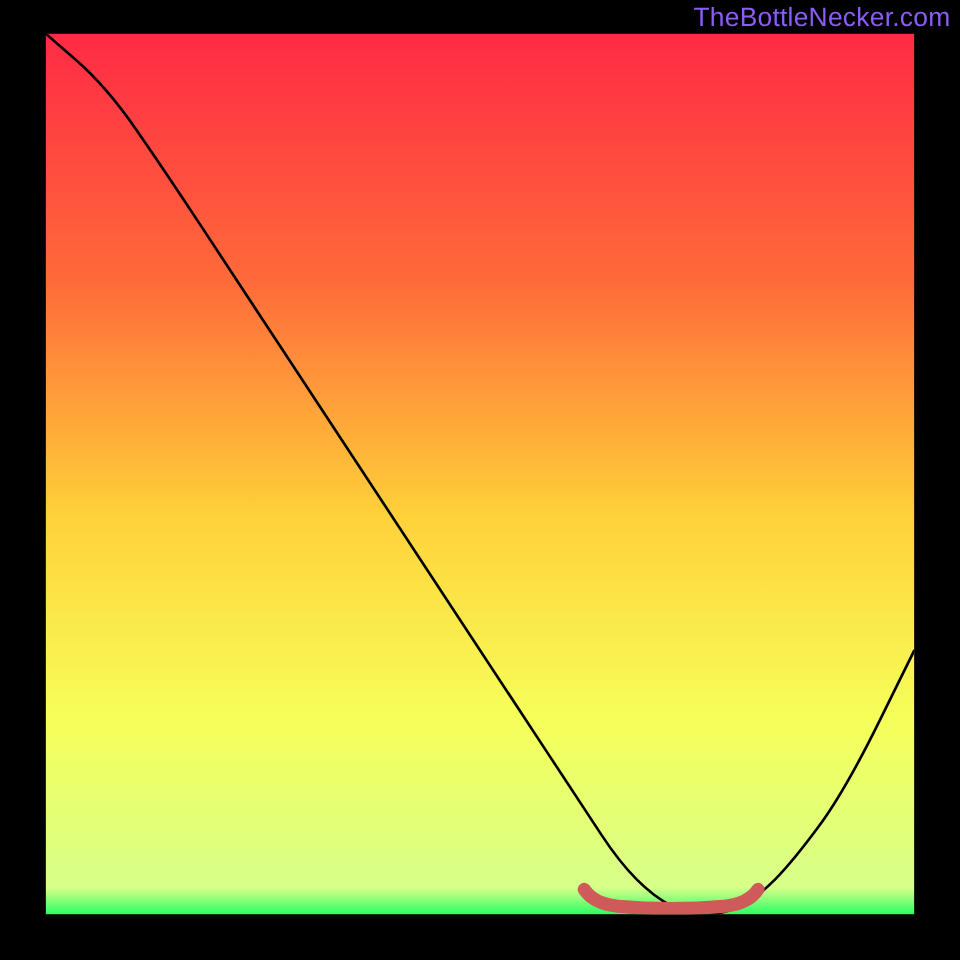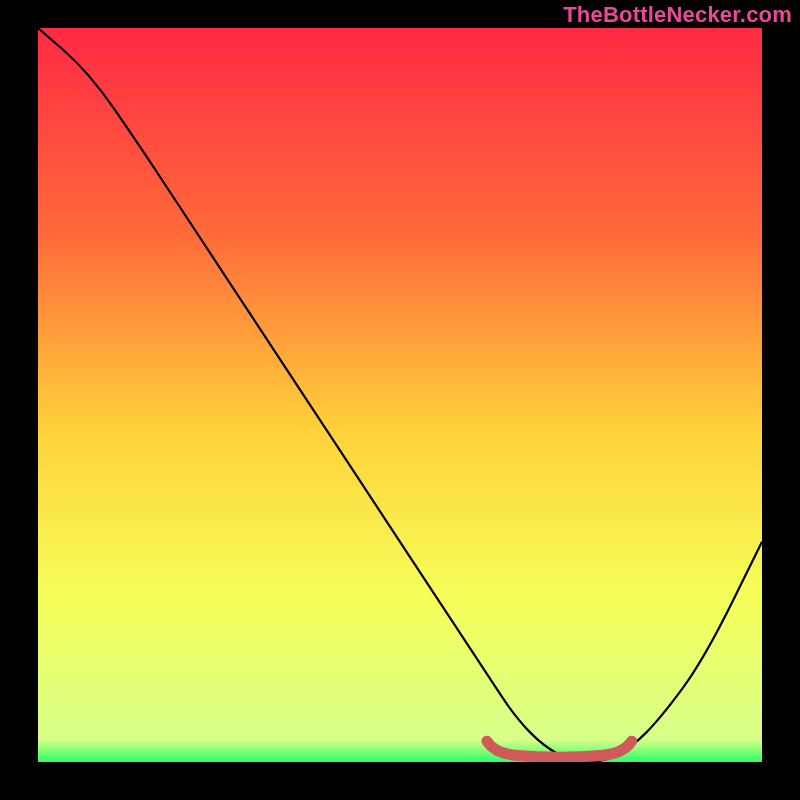--- a/index.html
+++ b/index.html
@@ -12,22 +12,22 @@
   }
   .wrap {
     position: relative;
     width: 800px;
     height: 800px;
   }
   .watermark {
     position: absolute;
     top: 2px;
     right: 8px;
-    color: #ec4899;
-    font-weight: bold;
+    color: #8b5cf6;
+    font-weight: normal;
     font-size: 22px;
     letter-spacing: 0.2px;
     z-index: 5;
   }
   .plot-frame {
     position: absolute;
     left: 38px;
     top: 28px;
     width: 724px;
     height: 734px;

